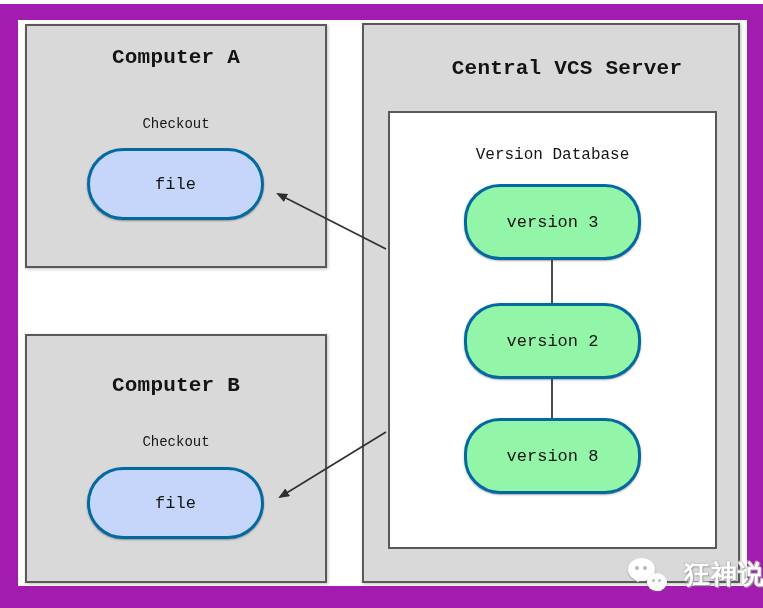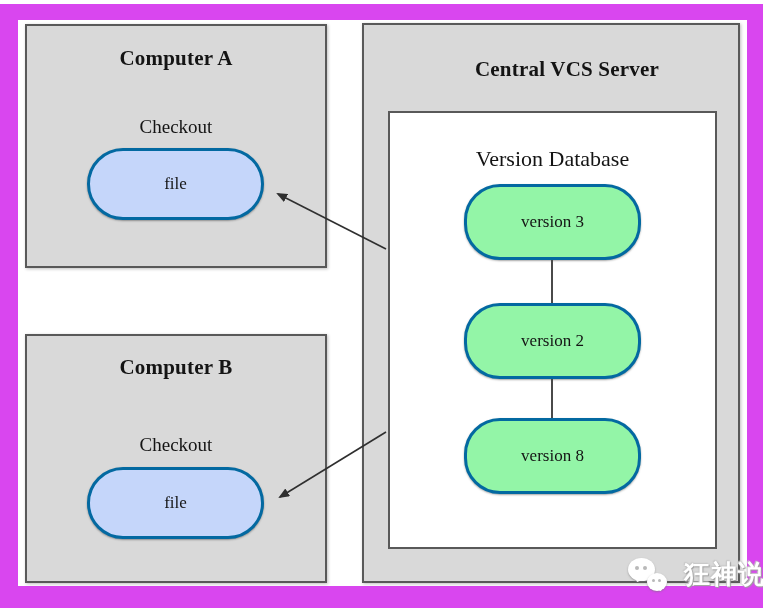--- a/index.html
+++ b/index.html
@@ -1,20 +1,20 @@
 <!DOCTYPE html>
 <html><head>
 <meta charset="utf-8">
 <style>
   html,body{margin:0;padding:0;}
   #app{
     position:relative;
     width:763px;height:608px;
-    background:#d946ef;
-    font-family:Liberation Serif, serif;
+    background:#a21caf;
+    font-family:Liberation Mono, monospace;
     color:#141414;
     overflow:hidden;
   }
   .top-strip{position:absolute;left:0;top:0;width:763px;height:4px;background:#ffffff;}
   .canvas{position:absolute;left:18px;top:20px;width:729px;height:566px;background:#ffffff;}
 
   .gray-box{
     position:absolute;
     background:#d9d9d9;
     border:2px solid #595959;
@@ -25,27 +25,27 @@
   .box-computer-b{left:25px;top:334px;width:302px;height:249px;}
   .box-server{left:362px;top:23px;width:378px;height:560px;}
 
   .box-title{
     text-align:center;
     font-size:21px;
     font-weight:bold;
     letter-spacing:0.2px;
   }
   .title-a{margin-top:20px;}
-  .title-b{margin-top:19px;}
+  .title-b{margin-top:38px;}
   .title-server{margin-top:32px;padding-left:32px;}
 
   .action-label{
     position:absolute;left:0;width:100%;
     text-align:center;
-    font-size:19px;
+    font-size:14px;
   }
   .checkout-a{top:90px;}
   .checkout-b{top:98px;}
 
   .pill{
     position:absolute;
     box-sizing:content-box;
     border:3px solid #0369a1;
     border-radius:36px;
     display:flex;align-items:center;justify-content:center;
@@ -61,21 +61,21 @@
 
   .db-box{
     position:absolute;
     left:24px;top:86px;width:329px;height:438px;
     background:#ffffff;
     border:2px solid #595959;
     box-sizing:border-box;
   }
   .db-title{
     text-align:center;
-    font-size:22px;
+    font-size:16px;
     margin-top:33px;
   }
   .pill-version{
     left:74px;width:171px;height:70px;
     background:#93f5a7;
   }
   .pill-v3{top:71px;}
   .pill-v2{top:190px;}
   .pill-v1{top:305px;}
   .connector{

